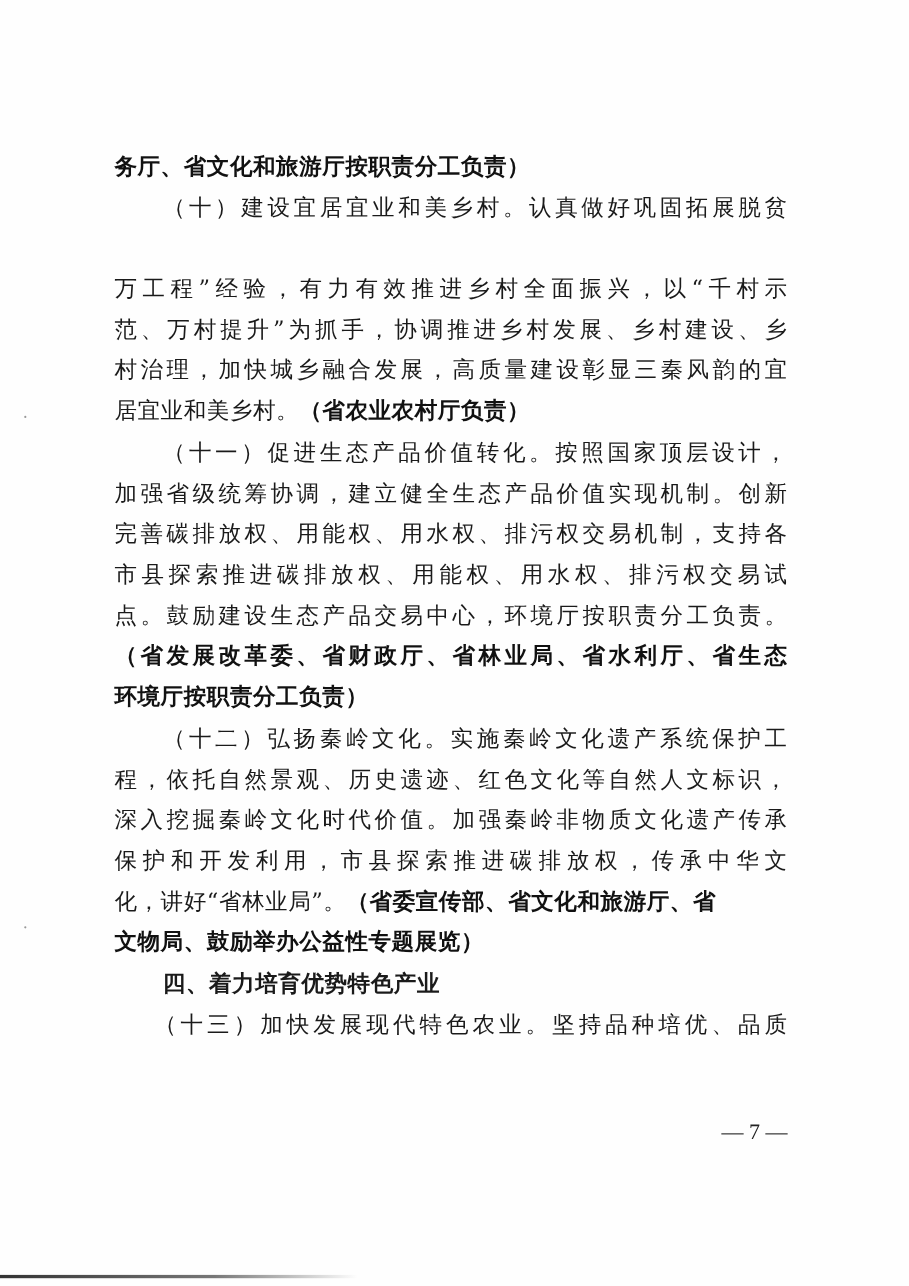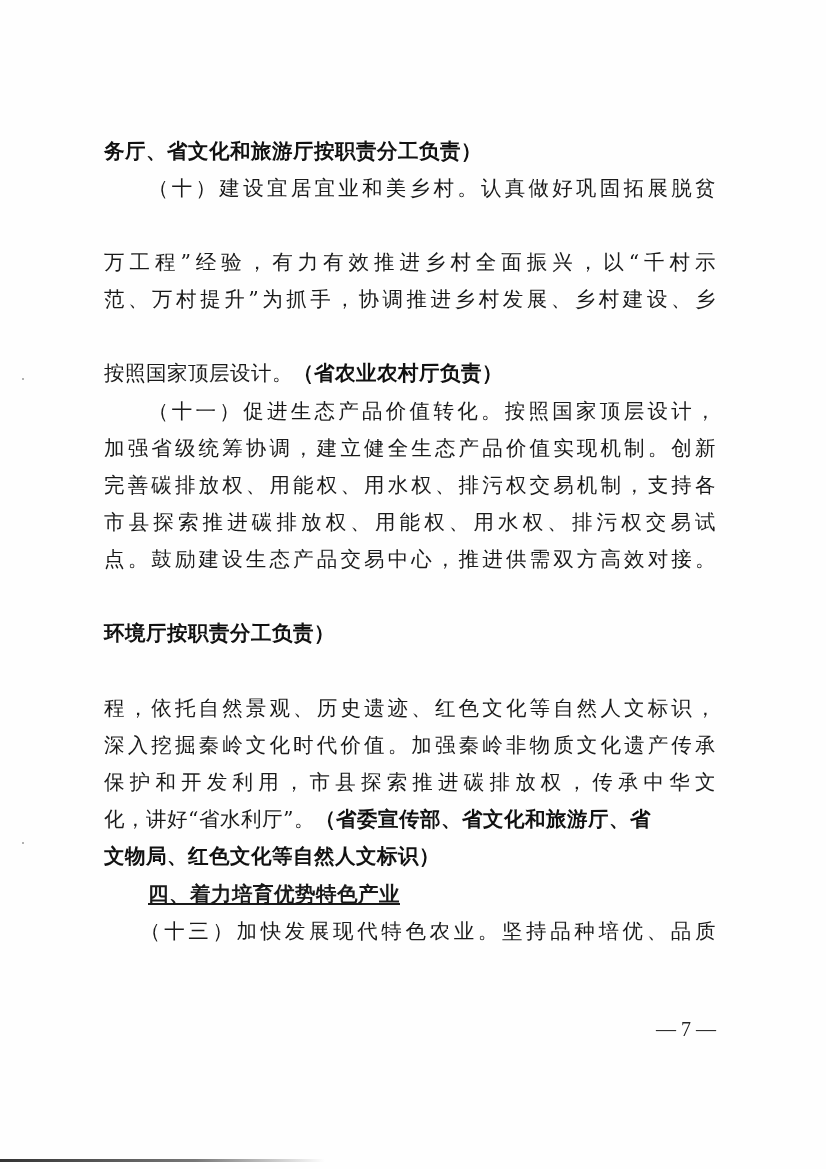--- a/index.html
+++ b/index.html
@@ -7,21 +7,21 @@
   .page { position:absolute; left:0; top:0; width:826px; height:1169px; background:#fefefe; }
   .line {
     position:absolute; left:104px; width:612px;
     font-family:"DejaVu Serif", "Liberation Serif", serif;
     font-size:20.5px; line-height:26px; color:#1a1a1a;
     white-space:nowrap; text-align:justify; text-align-last:justify;
     letter-spacing:0.5px;
   }
   .indent { left:148px; width:568px; }
   .b { font-family:"DejaVu Sans", "Liberation Sans", sans-serif; font-weight:bold; color:#111; }
-  .heading { font-family:"DejaVu Sans", "Liberation Sans", sans-serif; font-weight:bold; text-align:center; text-align-last:left;text-decoration:underline; }
+  .heading { font-family:"DejaVu Sans", "Liberation Sans", sans-serif; font-weight:bold; text-align:center; text-align-last:left; }
   .noj { text-align:left; text-align-last:left; }
   .pagenum {
     position:absolute; left:626px; top:1018px; width:90px; text-align:right;
     font-family:"Liberation Serif", serif; font-size:20px; color:#222;
   }
   .bottom-rule {
     position:absolute; left:0; top:1159px; width:325px; height:3px;
     background:linear-gradient(to right, #333 0%, #777 60%, rgba(200,200,200,0) 100%);
   }
   .speck { position:absolute; width:2px; height:2px; background:#999; border-radius:1px; }
@@ -37,57 +37,66 @@
 
   <div class="line indent" style="top:175px">
     <span>（十）建设宜居宜业和美乡村。认真做好巩固拓展脱贫</span>
   </div>
   <div class="line" style="top:286px">
     <span>范、万村提升”为抓手，协调推进乡村发展、乡村建设、乡</span>
   </div>
   <div class="line" style="top:249px">
     <span>万工程”经验，有力有效推进乡村全面振兴，以“千村示</span>
   </div>
+  <div class="line" style="top:323px">
+    <span>村治理，加快城乡融合发展，高质量建设彰显三秦风韵的宜</span>
+  </div>
   <div class="line noj" style="top:360px">
-    <span>按照国家顶层设计。</span><span class="b">（省农业农村厅负责）</span>
+    <span>居宜业和美乡村。</span><span class="b">（省农业农村厅负责）</span>
   </div>
 
   <div class="line indent" style="top:398px">
     <span>（十一）促进生态产品价值转化。按照国家顶层设计，</span>
   </div>
   <div class="line" style="top:435px">
     <span>加强省级统筹协调，建立健全生态产品价值实现机制。创新</span>
   </div>
   <div class="line" style="top:472px">
     <span>完善碳排放权、用能权、用水权、排污权交易机制，支持各</span>
   </div>
   <div class="line" style="top:509px">
     <span>市县探索推进碳排放权、用能权、用水权、排污权交易试</span>
   </div>
   <div class="line" style="top:546px">
-    <span>点。鼓励建设生态产品交易中心，推进供需双方高效对接。</span>
+    <span>点。鼓励建设生态产品交易中心，环境厅按职责分工负责。</span>
+  </div>
+  <div class="line b" style="top:583px">
+    <span>（省发展改革委、省财政厅、省林业局、省水利厅、省生态</span>
   </div>
   <div class="line b noj" style="top:620px">
     <span>环境厅按职责分工负责）</span>
   </div>
 
+  <div class="line indent" style="top:658px">
+    <span>（十二）弘扬秦岭文化。实施秦岭文化遗产系统保护工</span>
+  </div>
   <div class="line" style="top:695px">
     <span>程，依托自然景观、历史遗迹、红色文化等自然人文标识，</span>
   </div>
   <div class="line" style="top:732px">
     <span>深入挖掘秦岭文化时代价值。加强秦岭非物质文化遗产传承</span>
   </div>
   <div class="line" style="top:769px">
     <span>保护和开发利用，市县探索推进碳排放权，传承中华文</span>
   </div>
   <div class="line noj" style="top:806px">
-    <span>化，讲好“省水利厅”。</span><span class="b">（省委宣传部、省文化和旅游厅、省</span>
+    <span>化，讲好“省林业局”。</span><span class="b">（省委宣传部、省文化和旅游厅、省</span>
   </div>
   <div class="line b noj" style="top:843px">
-    <span>文物局、红色文化等自然人文标识）</span>
+    <span>文物局、鼓励举办公益性专题展览）</span>
   </div>
 
   <div class="line indent heading" style="top:881px">
     <span>四、着力培育优势特色产业</span>
   </div>
 
   <div class="line indent" style="top:918px; left:140px; width:576px;">
     <span>（十三）加快发展现代特色农业。坚持品种培优、品质</span>
   </div>
 

